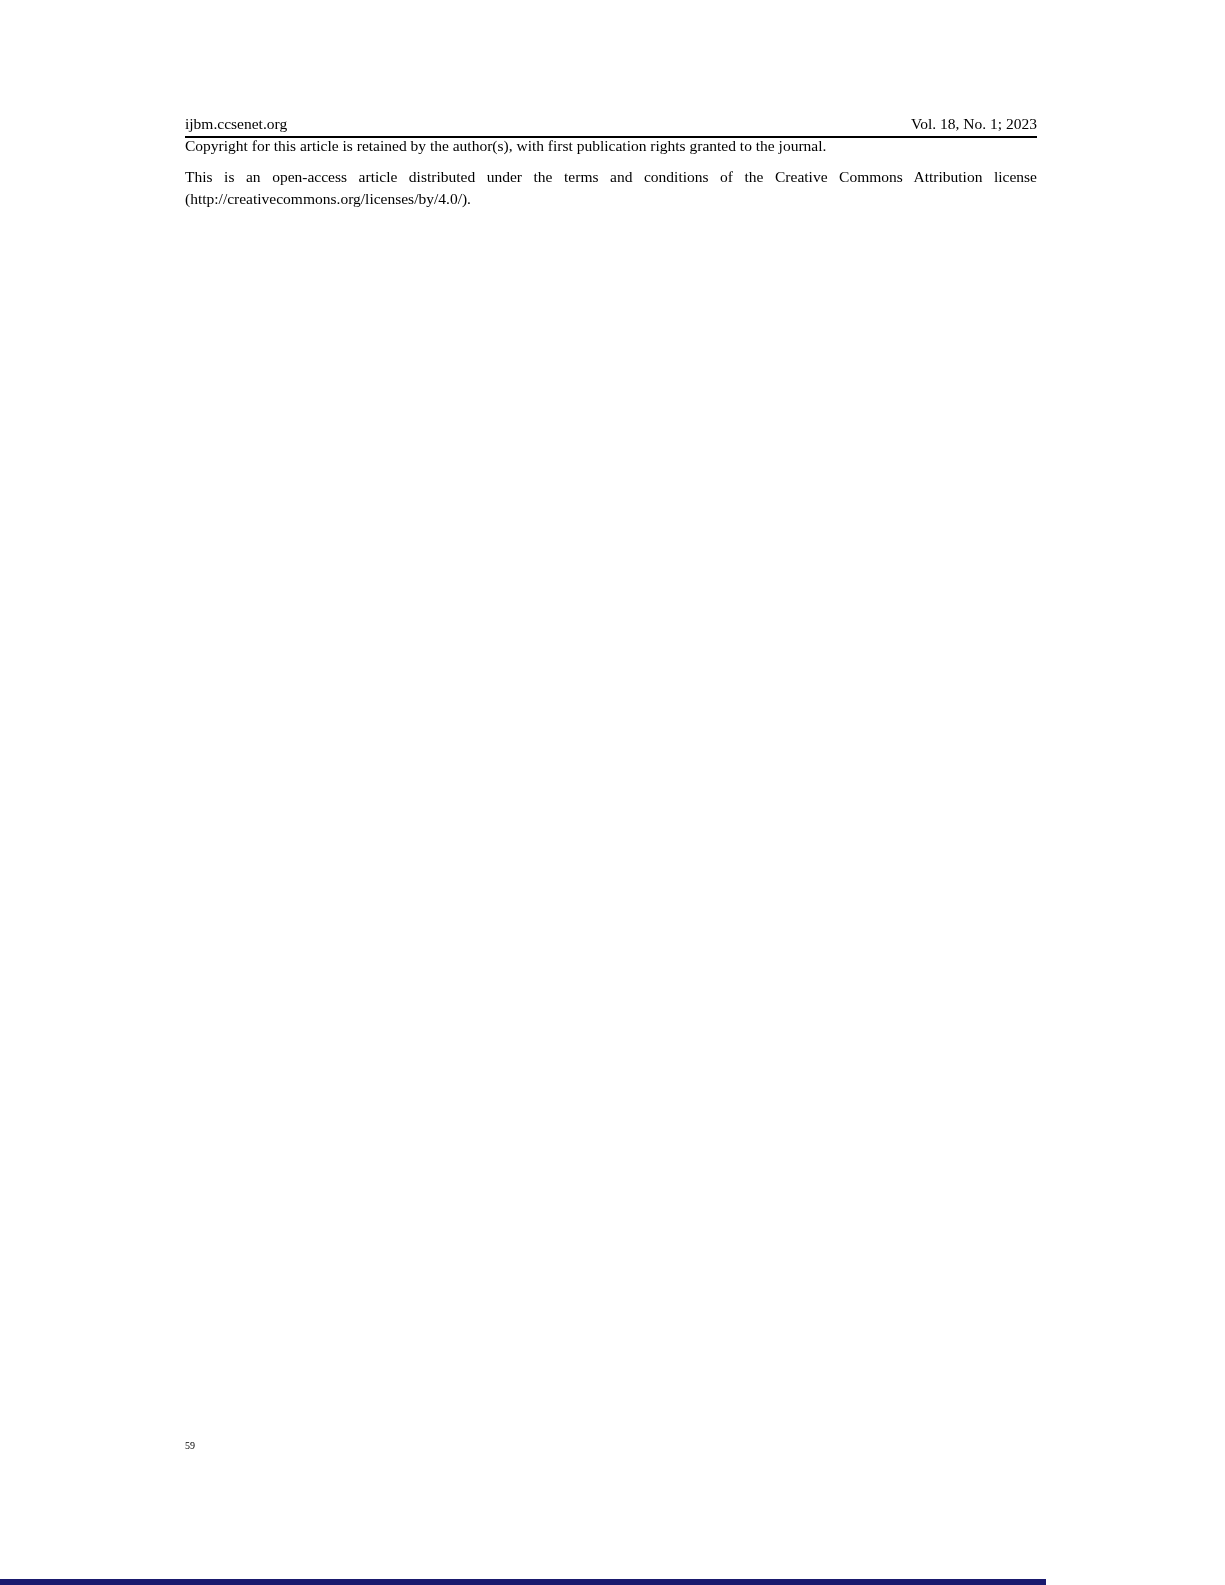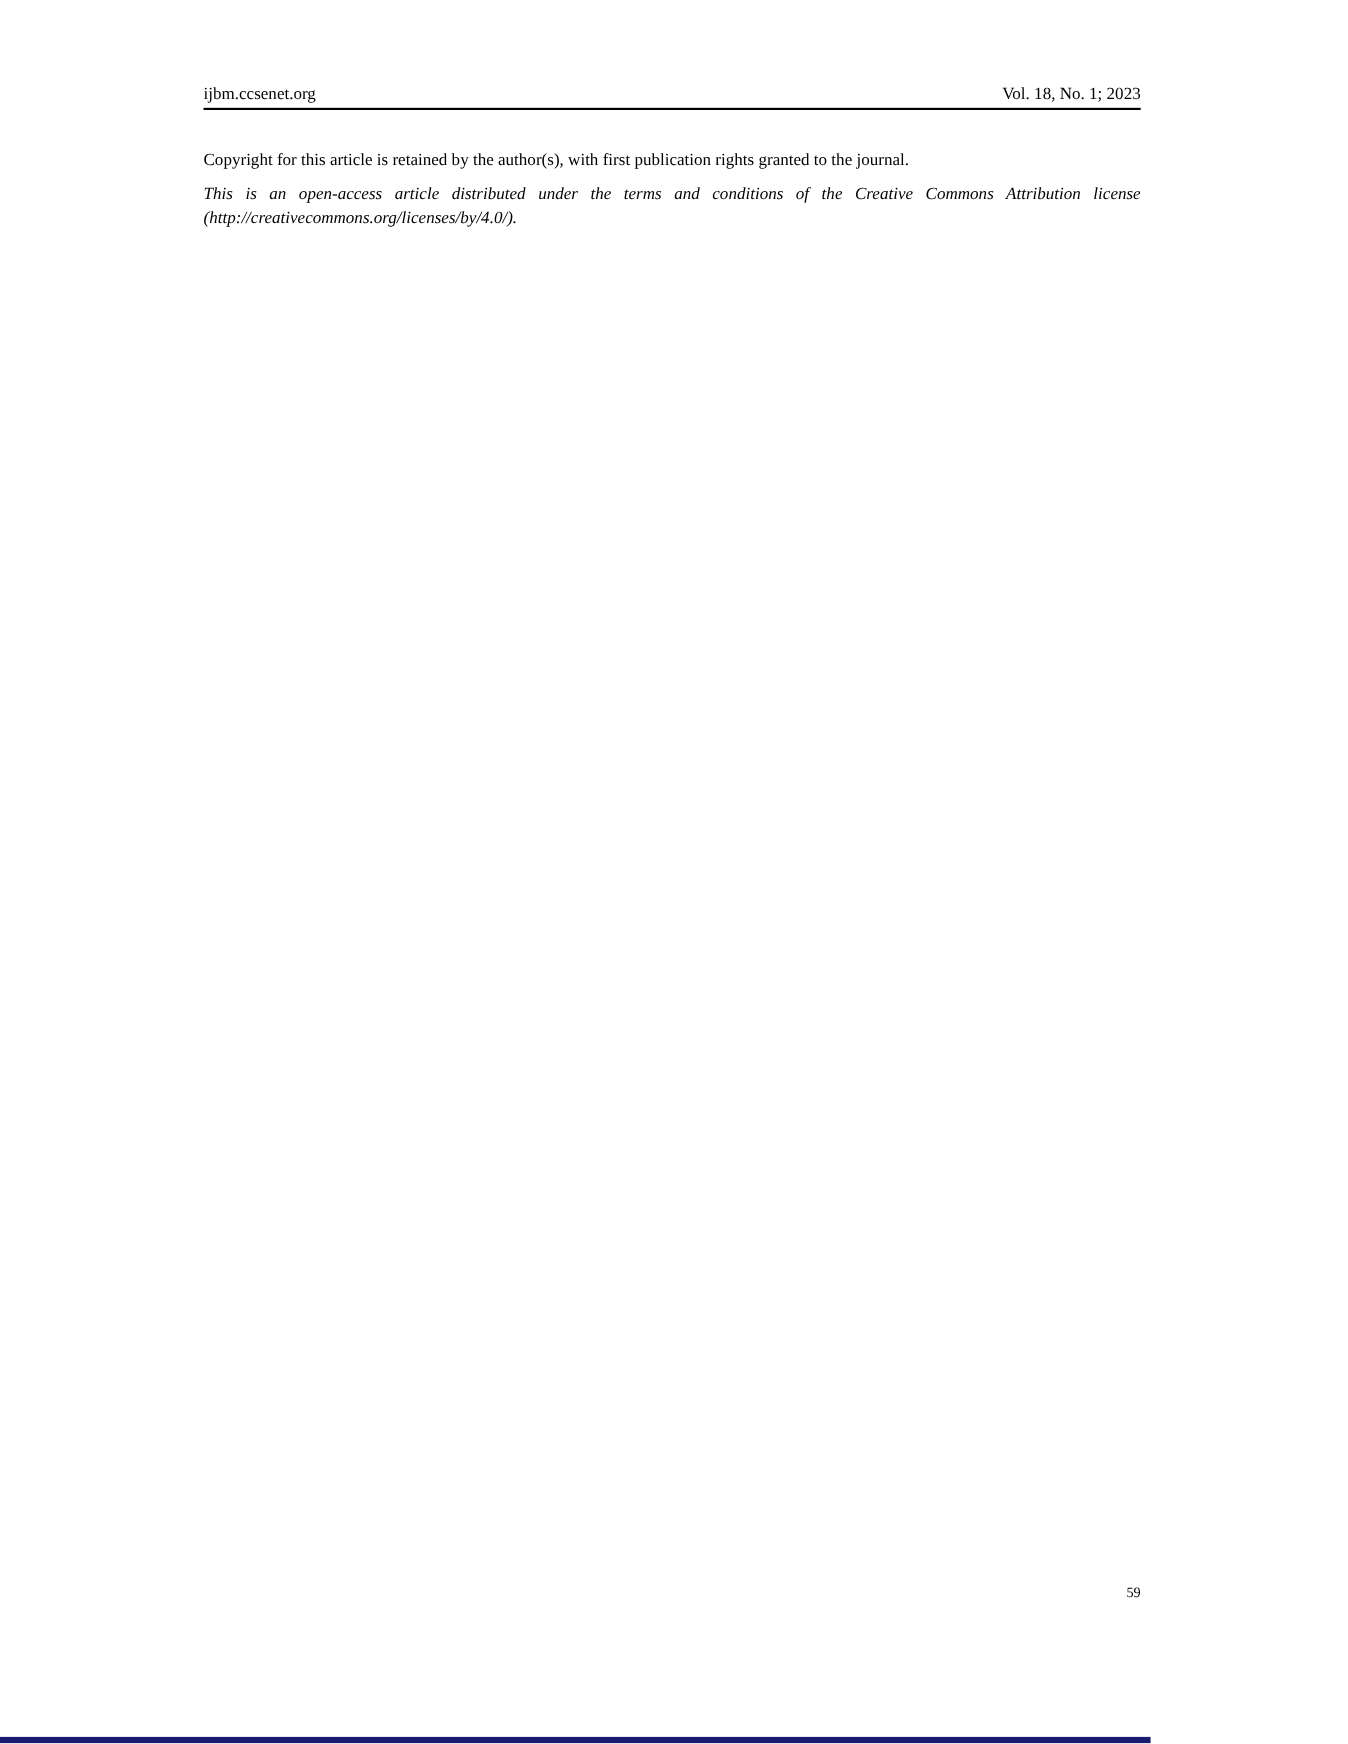--- a/index.html
+++ b/index.html
@@ -23,48 +23,47 @@
     display: flex;
     justify-content: space-between;
     align-items: baseline;
     font-size: 15.5px;
     line-height: 19px;
     padding-bottom: 3px;
     border-bottom: 2px solid #000000;
   }
   .header-left   { text-align: left;  white-space: nowrap; }
   .header-center { text-align: center; white-space: nowrap; flex: 1; }
-  .header-right  { text-align: left; white-space: nowrap; }
+  .header-right  { text-align: left; white-space: nowrap; margin-top: 38px; }
   .body-block {
     position: absolute;
     left: 185px;
     width: 852px;
     top: 135px;
     font-size: 15.5px;
     line-height: 22px;
   }
   .section-heading {
     font-weight: bold;
     margin-bottom: 9px;
   }
   .para {
     margin-bottom: 9px;
     text-align: left;
   }
   .para.justified {
     text-align: justify;
-    font-style: italic;
   }
   .page-number {
     position: absolute;
     left: 185px;
     width: 852px;
     top: 1440px;
-    text-align: right;
-    font-size: 13px;
+    text-align: left;
+    font-size: 10px;
   }
   .bottom-bar {
     position: absolute;
     left: 0;
     bottom: 0;
     width: 1225px;
     height: 6px;
   }
 </style>
 </head>

